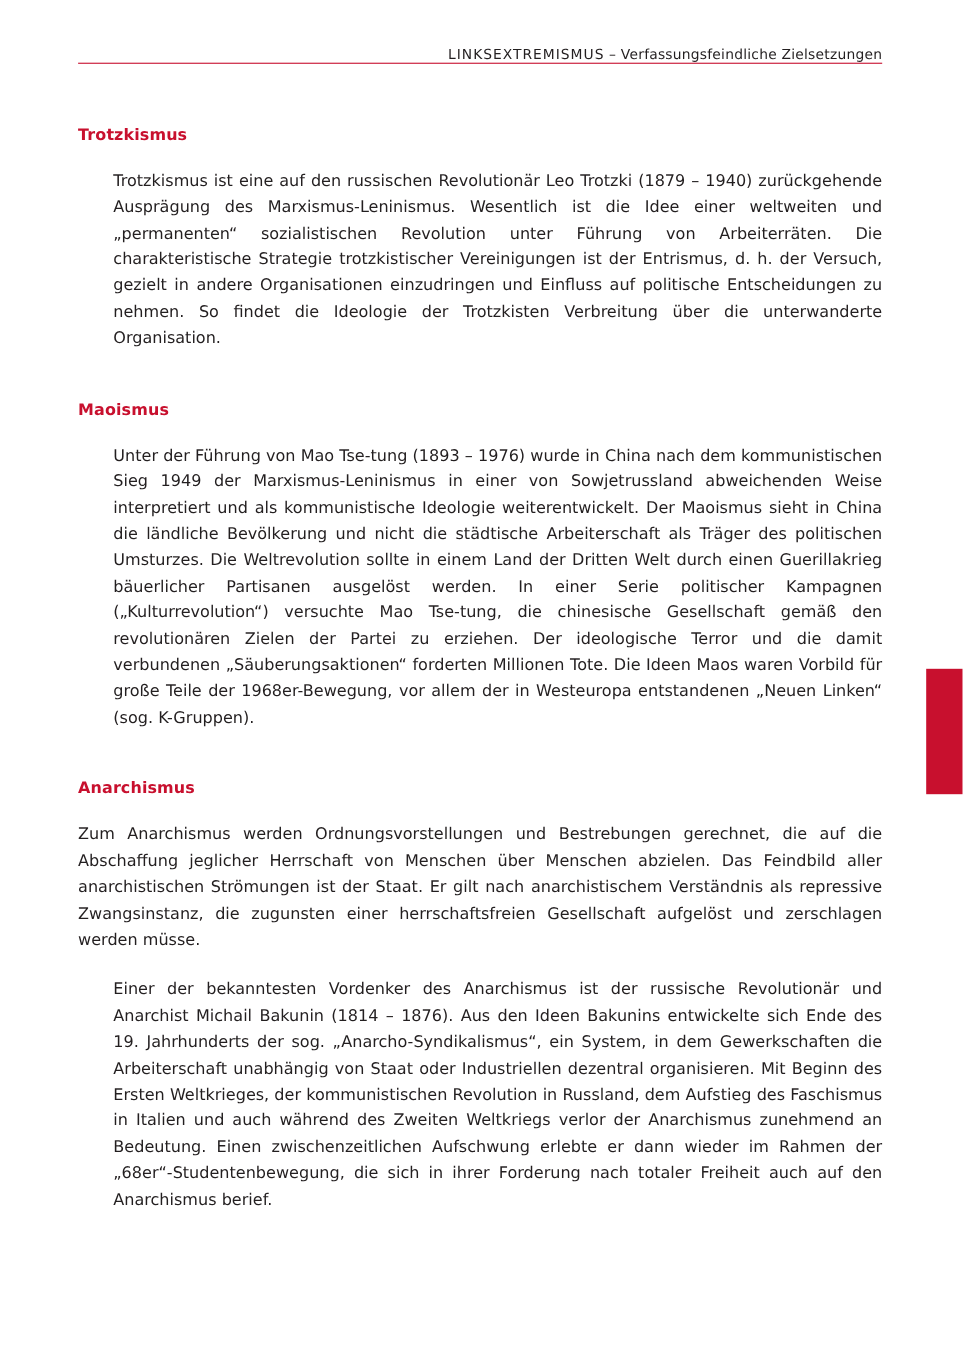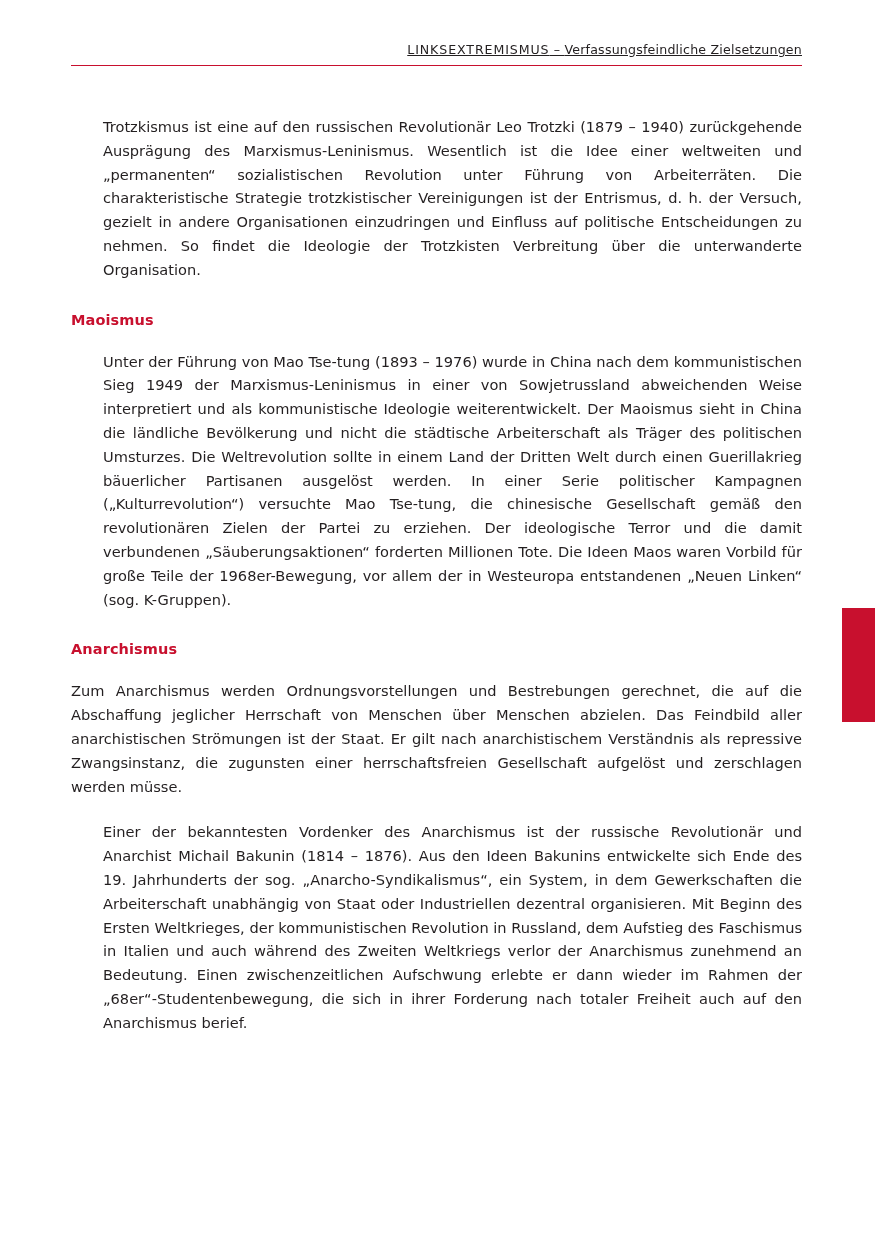--- a/index.html
+++ b/index.html
@@ -22,43 +22,41 @@
   
   .header {
     position: absolute;
     left: 71px;
     top: 42px;
     width: 731px;
     text-align: right;
     font-size: 12.6px;
     letter-spacing: 0.2px;
     color: #231f20;
-    padding-bottom: 8px;
     border-bottom: 1.6px solid #c8102e;
-    text-decoration: underline;
   }
   .header .kicker {
     letter-spacing: 0.9px;
   }
   
   .content {
     position: absolute;
     left: 71px;
     top: 115px;
     width: 731px;
   }
   h2.section-title {
     font-size: 14.5px;
     font-weight: 700;
     color: #c8102e;
     margin: 0 0 22px 0;
     letter-spacing: 0.1px;
   }
   h2.section-title.spaced {
-    margin-top: 30px;
+    margin-top: 45px;
   }
   p.body {
     font-size: 14.6px;
     line-height: 23.8px;
     text-align: justify;
     margin: 0 0 22px 0;
     letter-spacing: 0.0px;
     hyphens: manual;
   }
   p.body:last-child {
@@ -93,20 +91,21 @@
 
 <div class="page">
 
   <div class="header">
     <span class="kicker">LINKSEXTREMISMUS</span><span> – </span><span>Verfassungsfeindliche Zielsetzungen</span>
   </div>
 
   <div class="content">
 
     <div class="block">
+      <h2 class="section-title">Trotzkismus</h2>
       <p class="body">Trotzkismus ist eine auf den russischen Revolutionär Leo Trotzki (1879 – 1940) zurückgehende Aus­prägung des Marxismus-Leninismus. Wesentlich ist die Idee einer weltweiten und „permanenten“ sozialistischen Revolution unter Führung von Arbeiterräten. Die charakteristische Strategie trotzkis­tischer Vereinigungen ist der Entrismus, d. h. der Versuch, gezielt in andere Organisationen einzu­dringen und Einfluss auf politische Entscheidungen zu nehmen. So findet die Ideologie der Trotzkis­ten Verbreitung über die unterwanderte Organisation.</p>
     </div>
 
     <div class="block">
       <h2 class="section-title spaced">Maoismus</h2>
       <p class="body">Unter der Führung von Mao Tse-tung (1893 – 1976) wurde in China nach dem kommunistischen Sieg 1949 der Marxismus-Leninismus in einer von Sowjetrussland abweichenden Weise interpre­tiert und als kommunistische Ideologie weiterentwickelt. Der Maoismus sieht in China die ländli­che Bevölkerung und nicht die städtische Arbeiterschaft als Träger des politischen Umsturzes. Die Weltrevolution sollte in einem Land der Dritten Welt durch einen Guerillakrieg bäuerlicher Parti­sanen ausgelöst werden. In einer Serie politischer Kampagnen („Kulturrevolution“) versuchte Mao Tse-tung, die chinesische Gesellschaft gemäß den revolutionären Zielen der Partei zu erziehen. Der ideologische Terror und die damit verbundenen „Säuberungsaktionen“ forderten Millionen Tote. Die Ideen Maos waren Vorbild für große Teile der 1968er-Bewegung, vor allem der in Westeuropa ent­standenen „Neuen Linken“ (sog. K-Gruppen).</p>
     </div>
 
     <div class="block">
       <h2 class="section-title spaced">Anarchismus</h2>

